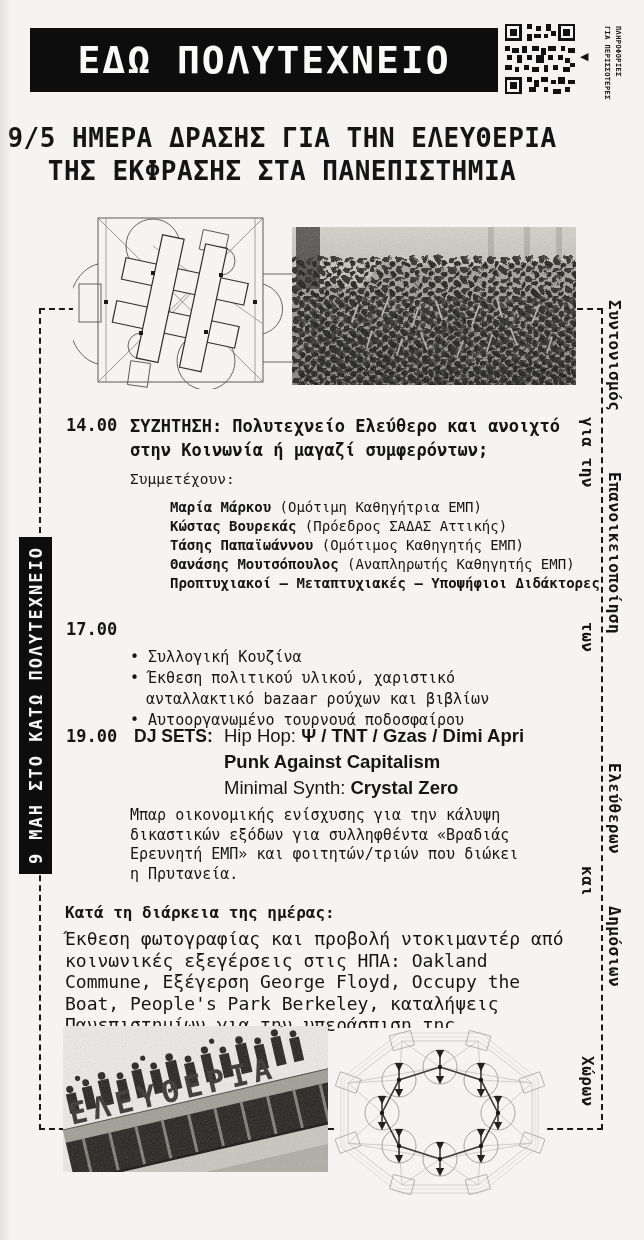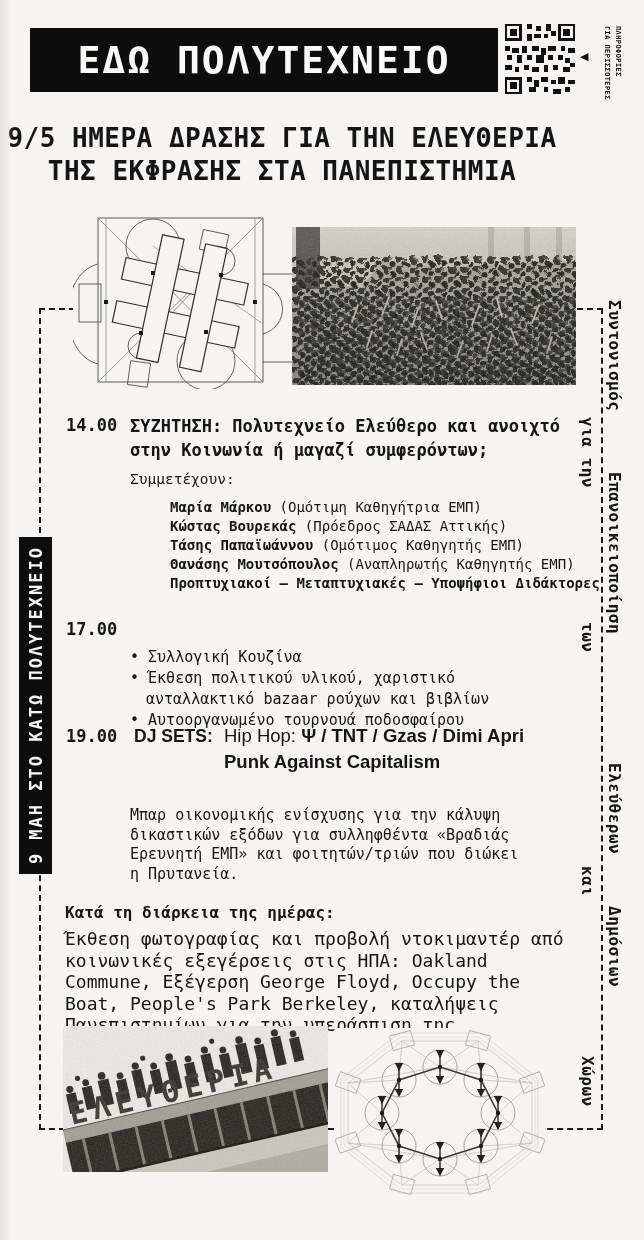--- a/index.html
+++ b/index.html
@@ -240,20 +240,21 @@
   <div class="bullet-line"><span>•</span> <span>Συλλογική Κουζίνα</span></div>
   <div class="bullet-line"><span>•</span> <span>Έκθεση πολιτικού υλικού, χαριστικό ανταλλακτικό bazaar ρούχων και βιβλίων</span></div>
   <div class="bullet-line"><span>•</span> <span>Αυτοοργανωμένο τουρνουά ποδοσφαίρου</span></div>
 </div>
 
 <div class="abs time" style="left:66px;top:726px;">19.00</div>
 <div class="abs sans dj-label" style="left:134px;top:726px;">DJ SETS:</div>
 <div class="abs sans dj-lines" style="left:224px;top:723px;">
   <div><span>Hip Hop: </span><b>Ψ / TNT / Gzas / Dimi Apri</b></div>
   <div><span></span><b>Punk Against Capitalism</b></div>
+  <div><span>Minimal Synth: </span><b>Crystal Zero</b></div>
 </div>
 <div class="abs note" style="left:130px;top:806px;width:392px;">Μπαρ οικονομικής ενίσχυσης για την κάλυψη δικαστικών εξόδων για συλληφθέντα «Βραδιάς Ερευνητή ΕΜΠ» και φοιτητών/τριών που διώκει η Πρυτανεία.</div>
 
 <div class="abs during-h" style="left:65px;top:903px;">Κατά τη διάρκεια της ημέρας:</div>
 <div class="abs during-p" style="left:65px;top:928px;width:512px;">Έκθεση φωτογραφίας και προβολή ντοκιμαντέρ από κοινωνικές εξεγέρσεις στις ΗΠΑ: Oakland Commune, Εξέγερση George Floyd, Occupy the Boat, People's Park Berkeley, καταλήψεις Πανεπιστημίων για την υπεράσπιση της Παλαιστίνης.</div>
 
 <div class="abs art" style="left:63px;top:1026px;width:265px;height:146px;">
   <svg width="265" height="146" viewBox="0 0 265 146">
     <defs>
       <filter id="grain2">

